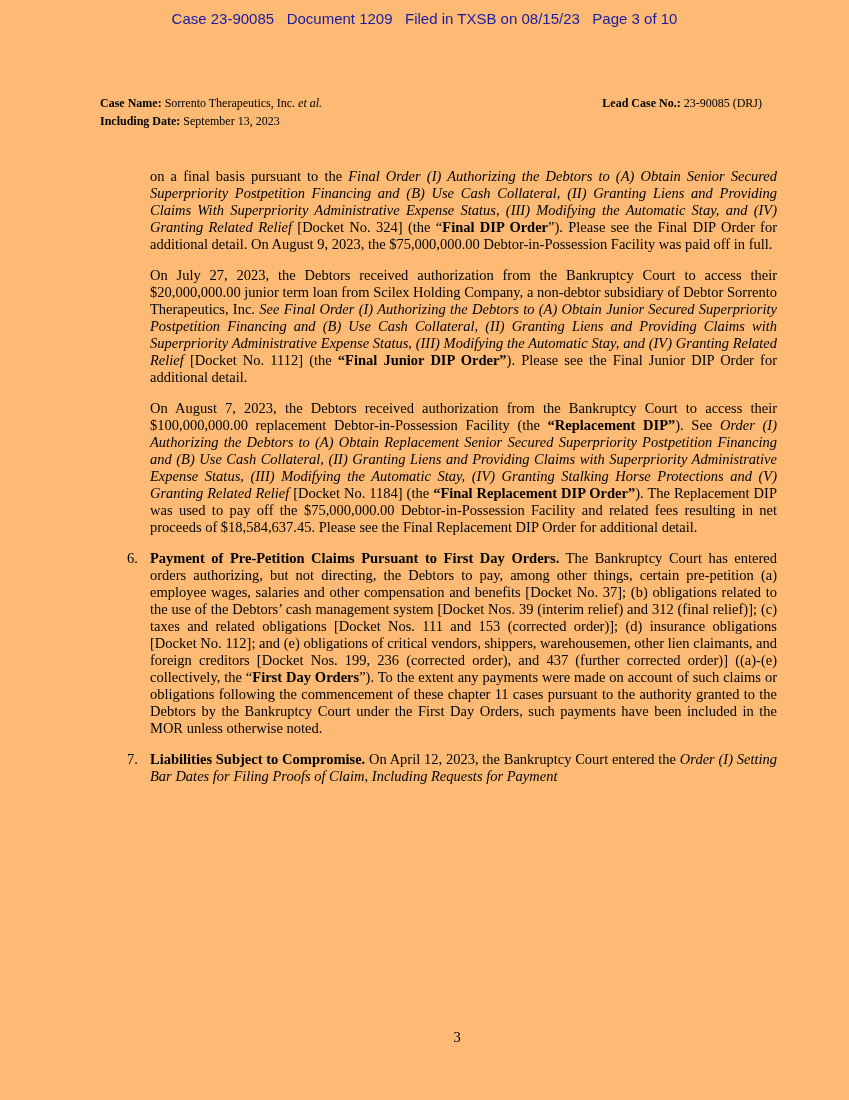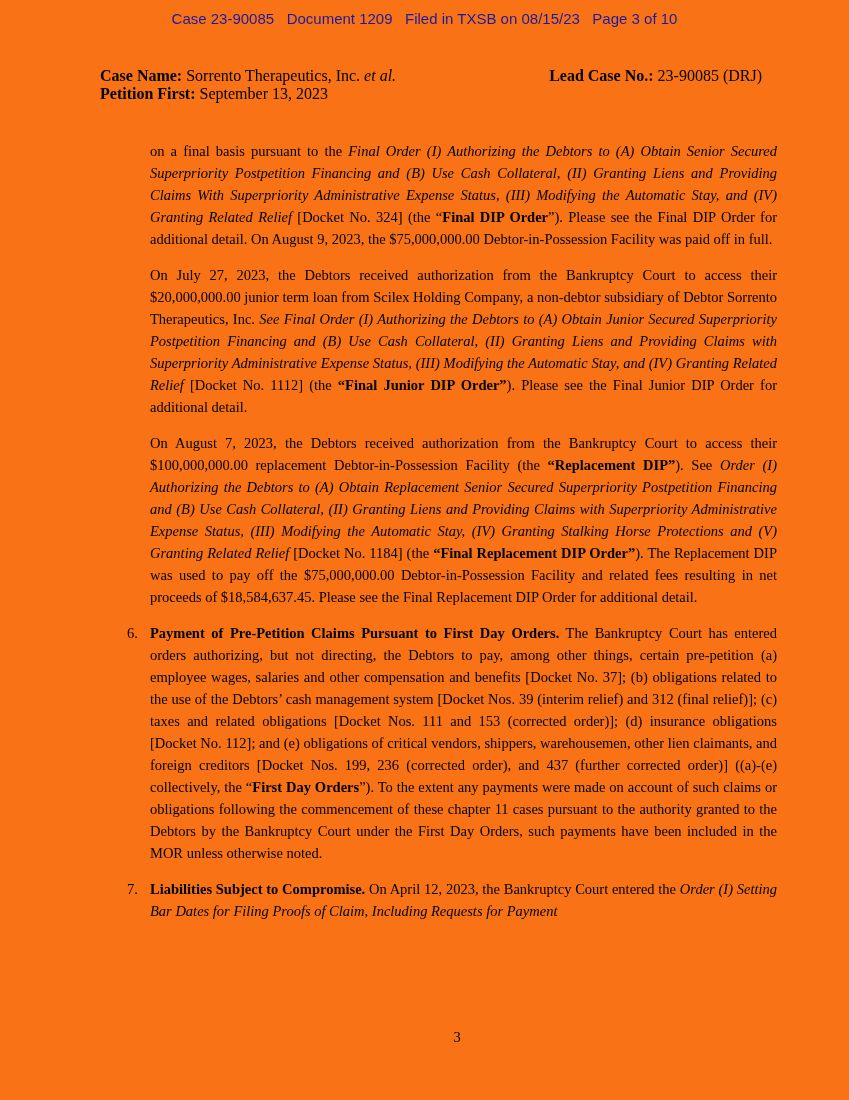--- a/index.html
+++ b/index.html
@@ -4,46 +4,46 @@
 <style>
   html, body {
     margin: 0;
     padding: 0;
     background: #ffffff;
   }
   .page {
     position: relative;
     width: 849px;
     height: 1100px;
-    background: #f97316;
+    background: #fdba74;
     font-family: "Liberation Serif", serif;
     color: #000000;
     overflow: hidden;
     box-sizing: border-box;
   }
   .stamp {
     margin-top: 10px;
     text-align: center;
     font-family: "Liberation Sans", sans-serif;
     font-size: 15px;
     color: var(--stamp, #1b1b9e);
     white-space: pre;
   }
   .caseinfo {
     display: flex;
     justify-content: space-between;
-    margin: 40px 87px 0 100px;
-    font-size: 16px;
+    margin: 68px 87px 0 100px;
+    font-size: 12px;
     line-height: 17.5px;
   }
   .ci-col.right { text-align: left; }
   .docbody {
     margin: 38px 72px 0 150px;
     font-size: 14.5px;
-    line-height: 22px;
+    line-height: 17px;
     text-align: justify;
   }
   .para {
     margin: 0 0 14px 0;
   }
   .item {
     position: relative;
   }
   .item .num {
     position: absolute;
@@ -64,21 +64,21 @@
 </head>
 <body>
 
 <div class="page">
 
   <div class="stamp">Case 23-90085   Document 1209   Filed in TXSB on 08/15/23   Page 3 of 10</div>
 
   <div class="caseinfo">
     <div class="ci-col left">
       <div class="ci-row"><span class="b">Case Name:</span><span> Sorrento Therapeutics, Inc. </span><span class="i">et al.</span></div>
-      <div class="ci-row"><span class="b">Petition First:</span><span> September 13, 2023</span></div>
+      <div class="ci-row"><span class="b">Including Date:</span><span> September 13, 2023</span></div>
     </div>
     <div class="ci-col right">
       <div class="ci-row"><span class="b">Lead Case No.:</span><span> 23-90085 (DRJ)</span></div>
     </div>
   </div>
 
   <div class="docbody">
 
     <p class="para"><span>on a final basis pursuant to the </span><span class="i">Final Order (I) Authorizing the Debtors to (A) Obtain Senior Secured Superpriority Postpetition Financing and (B) Use Cash Collateral, (II) Granting Liens and Providing Claims With Superpriority Administrative Expense Status, (III) Modifying the Automatic Stay, and (IV) Granting Related Relief</span><span> [Docket No. 324] (the “</span><span class="b">Final DIP Order</span><span>”).  Please see the Final DIP Order for additional detail. On August 9, 2023, the $75,000,000.00 Debtor-in-Possession Facility was paid off in full.</span></p>
 

